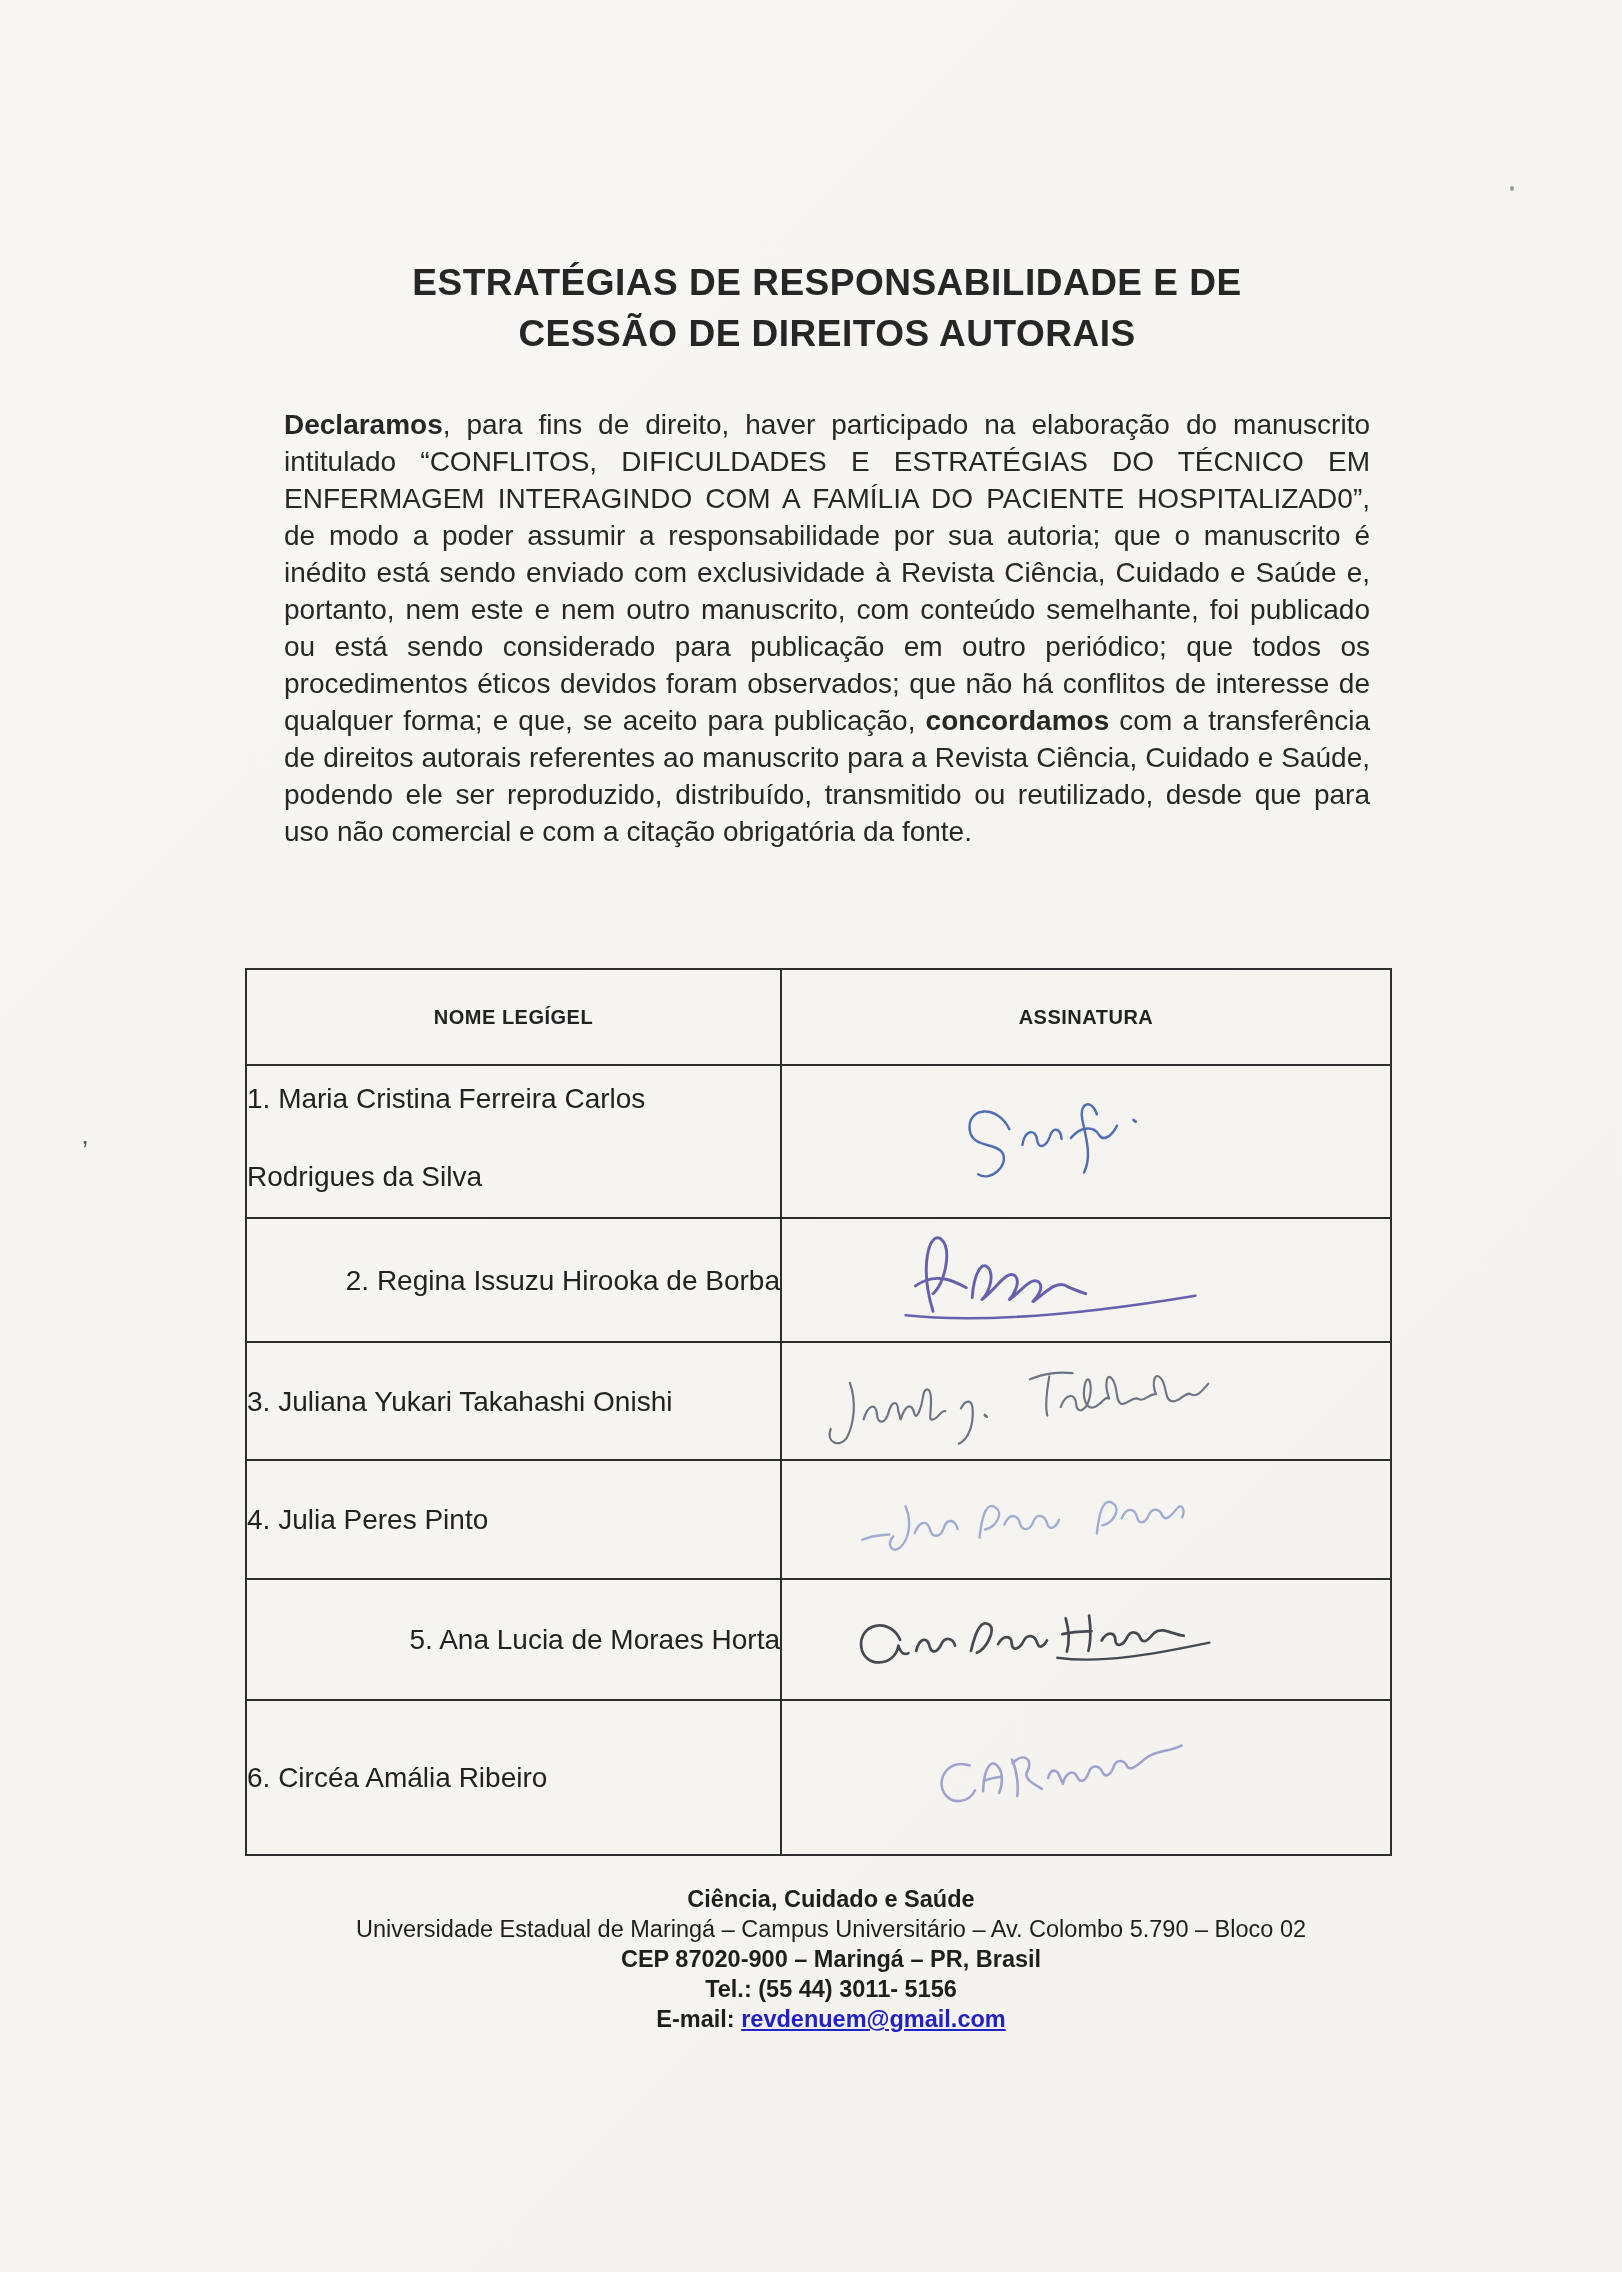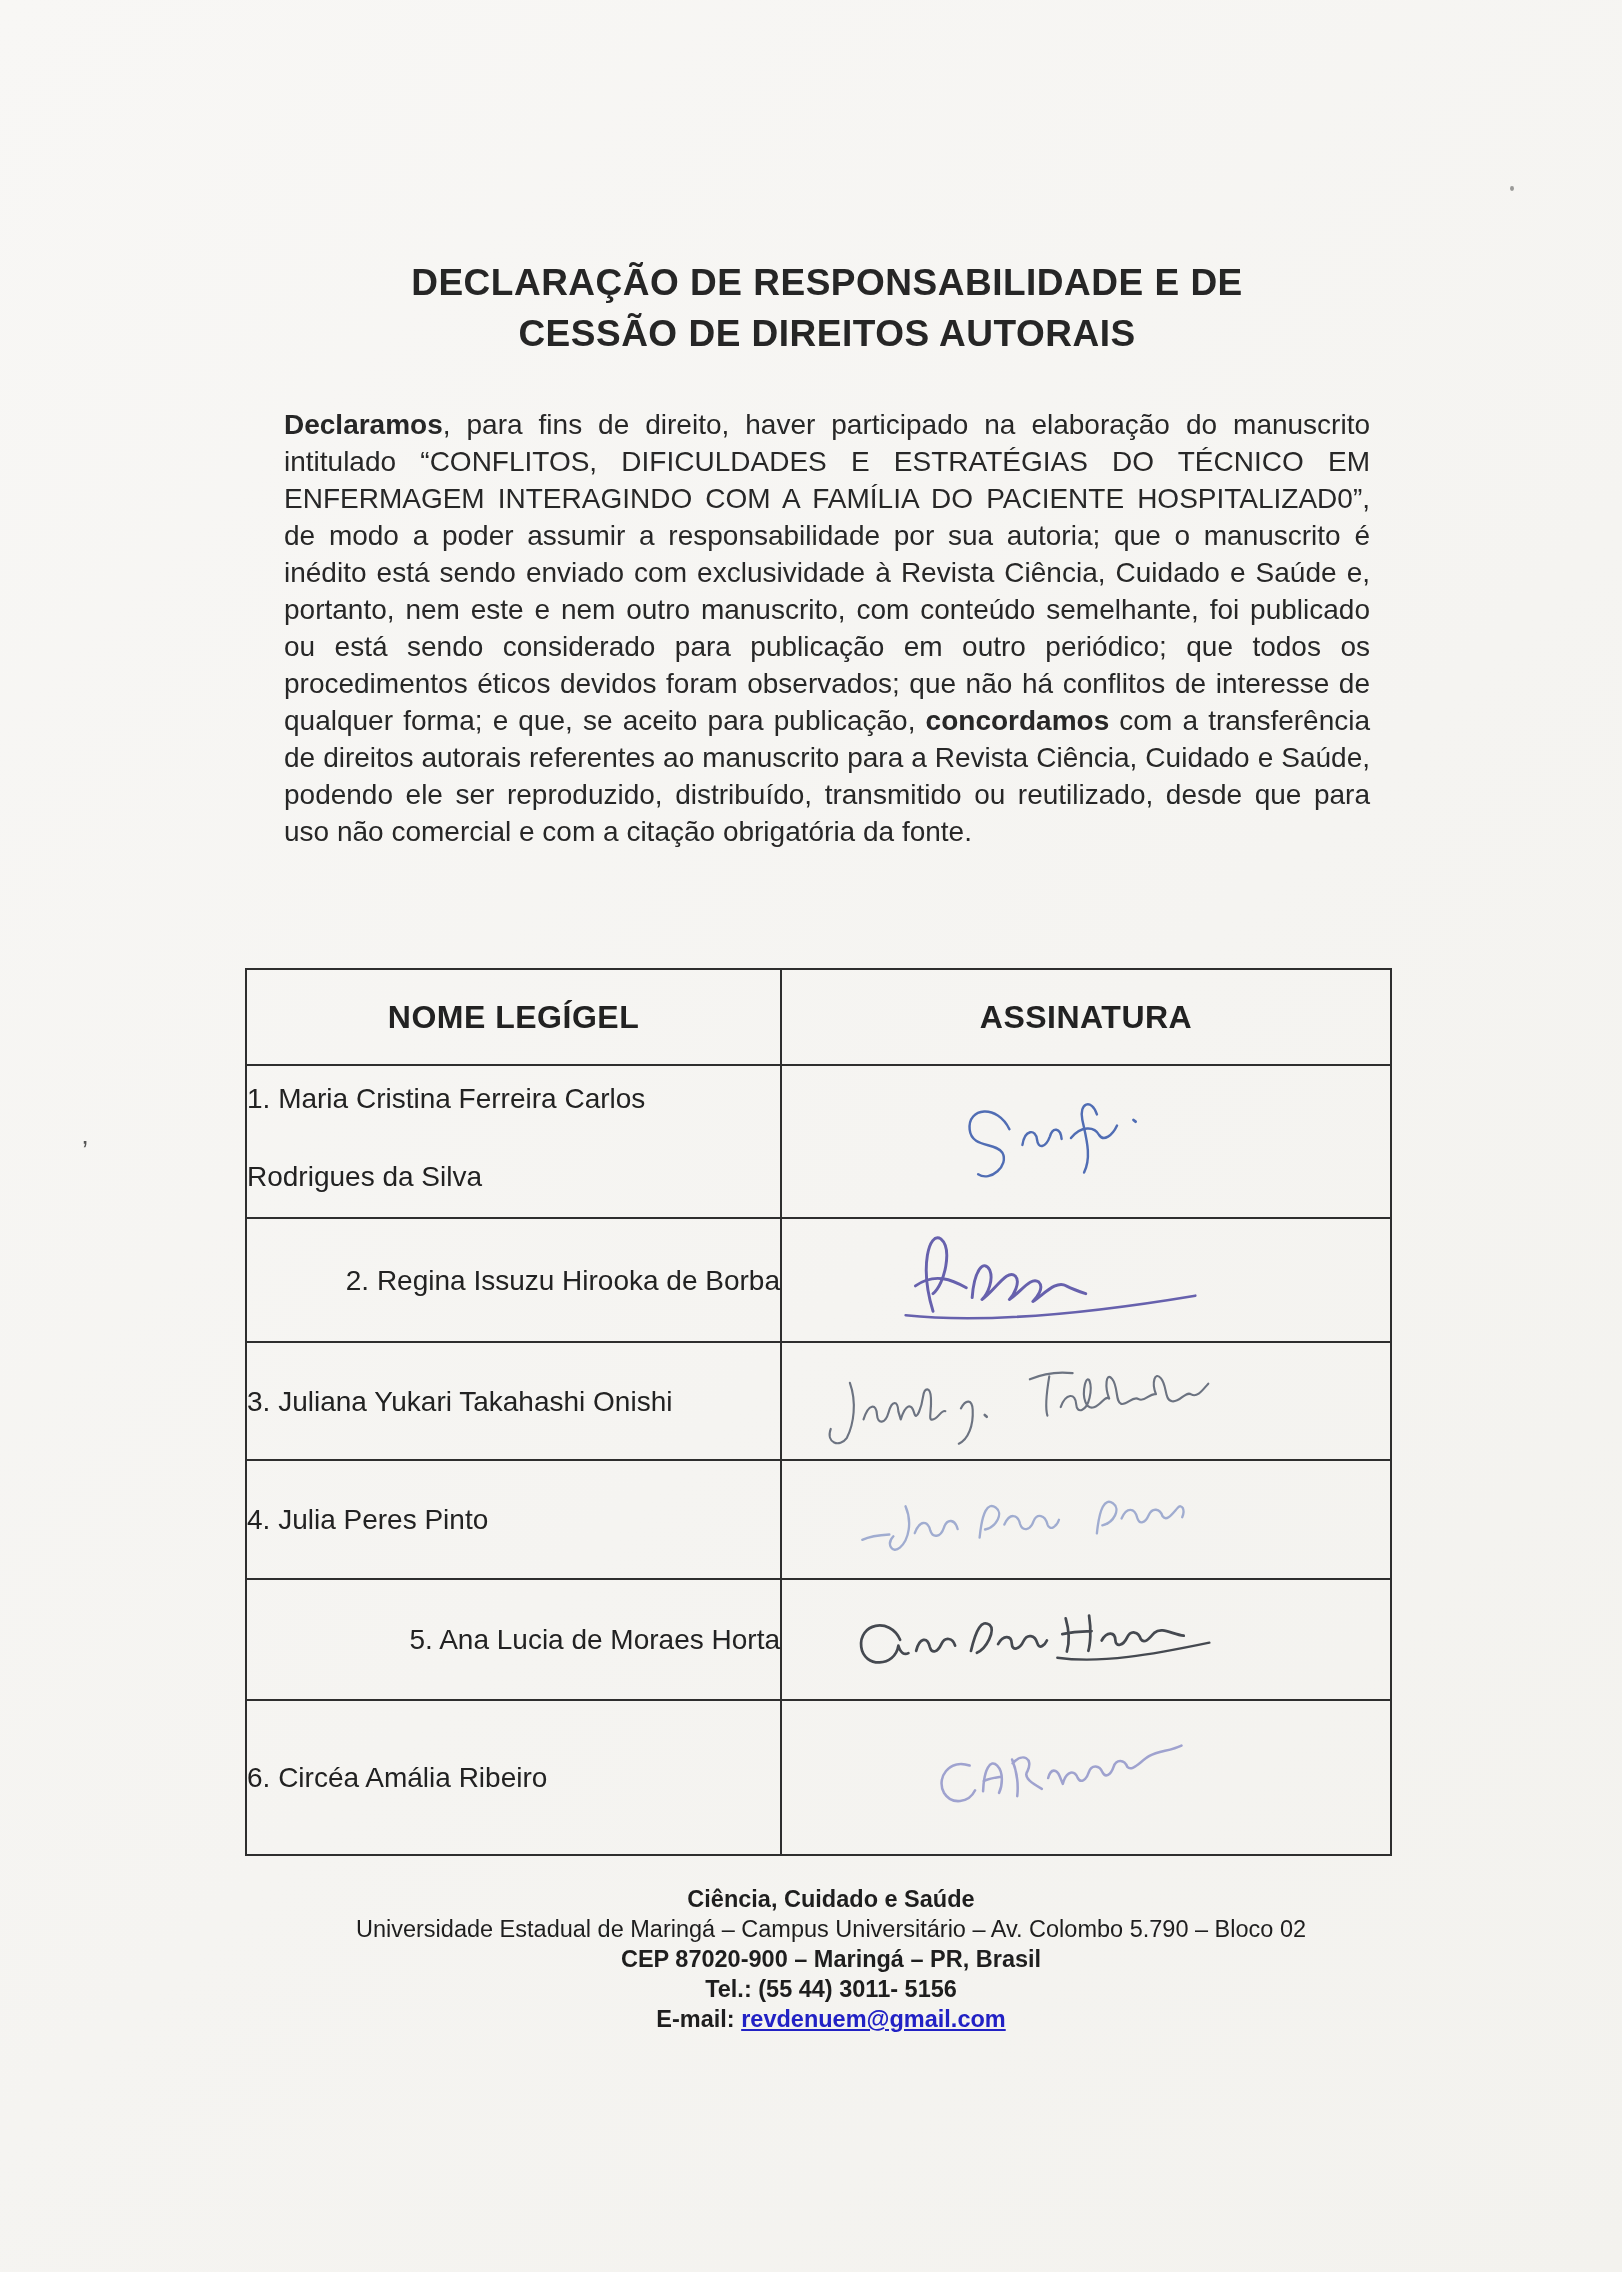--- a/index.html
+++ b/index.html
@@ -35,21 +35,21 @@
     width:1145px;border-collapse:collapse;
     table-layout:fixed;
   }
   table.sig-table col.c1{width:535px;}
   table.sig-table col.c2{width:610px;}
   table.sig-table th, table.sig-table td{
     border:2px solid #2e2e2e;
     padding:0;vertical-align:middle;
   }
   table.sig-table th{
-    height:94px;font-size:32px;font-weight:bold;color:#222;
+    height:94px;font-size:20px;font-weight:bold;color:#222;
     text-align:center;letter-spacing:0.5px;
   }
   td.name-cell{padding-left:25.5px;font-size:28px;color:#222;text-align:left;}
   td.name-cell .nl{line-height:33px;}
   tr.r1 td{height:151px;}
   tr.r2 td{height:122px;text-align:right;}
   tr.r3 td{height:116px;}
   tr.r4 td{height:117px;}
   tr.r5 td{height:119px;text-align:right;}
   tr.r6 td{height:153px;}
@@ -83,21 +83,21 @@
     position:absolute;left:1510px;top:186px;width:3.9px;height:4.9px;
     background:#9a9a98;border-radius:50%;
   }
 </style>
 </head>
 <body>
 
 <div class="page">
 
   <div class="title">
-    <div>DECLARAÇÃO DE RESPONSABILIDADE E DE</div>
+    <div>ESTRATÉGIAS DE RESPONSABILIDADE E DE</div>
     <div>CESSÃO DE DIREITOS AUTORAIS</div>
   </div>
 
   <p class="body-text"><span class="b">Declaramos</span><span>, para fins de direito, haver participado na elaboração do manuscrito intitulado “CONFLITOS, DIFICULDADES E ESTRATÉGIAS DO TÉCNICO EM ENFERMAGEM INTERAGINDO COM A FAMÍLIA DO PACIENTE HOSPITALIZAD0”, de modo a poder assumir a responsabilidade por sua autoria; que o manuscrito é inédito está sendo enviado com exclusividade à Revista Ciência, Cuidado e Saúde e, portanto, nem este e nem outro manuscrito, com conteúdo semelhante, foi publicado ou está sendo considerado para publicação em outro periódico; que todos os procedimentos éticos devidos foram observados; que não há conflitos de interesse de qualquer forma; e que, se aceito para publicação, </span><span class="b">concordamos</span><span> com a transferência de direitos autorais referentes ao manuscrito para a Revista Ciência, Cuidado e Saúde, podendo ele ser reproduzido, distribuído, transmitido ou reutilizado, desde que para uso não comercial e com a citação obrigatória da fonte.</span></p>
 
 
   <table class="sig-table">
     <colgroup>
         <col class="c1">
         <col class="c2">

